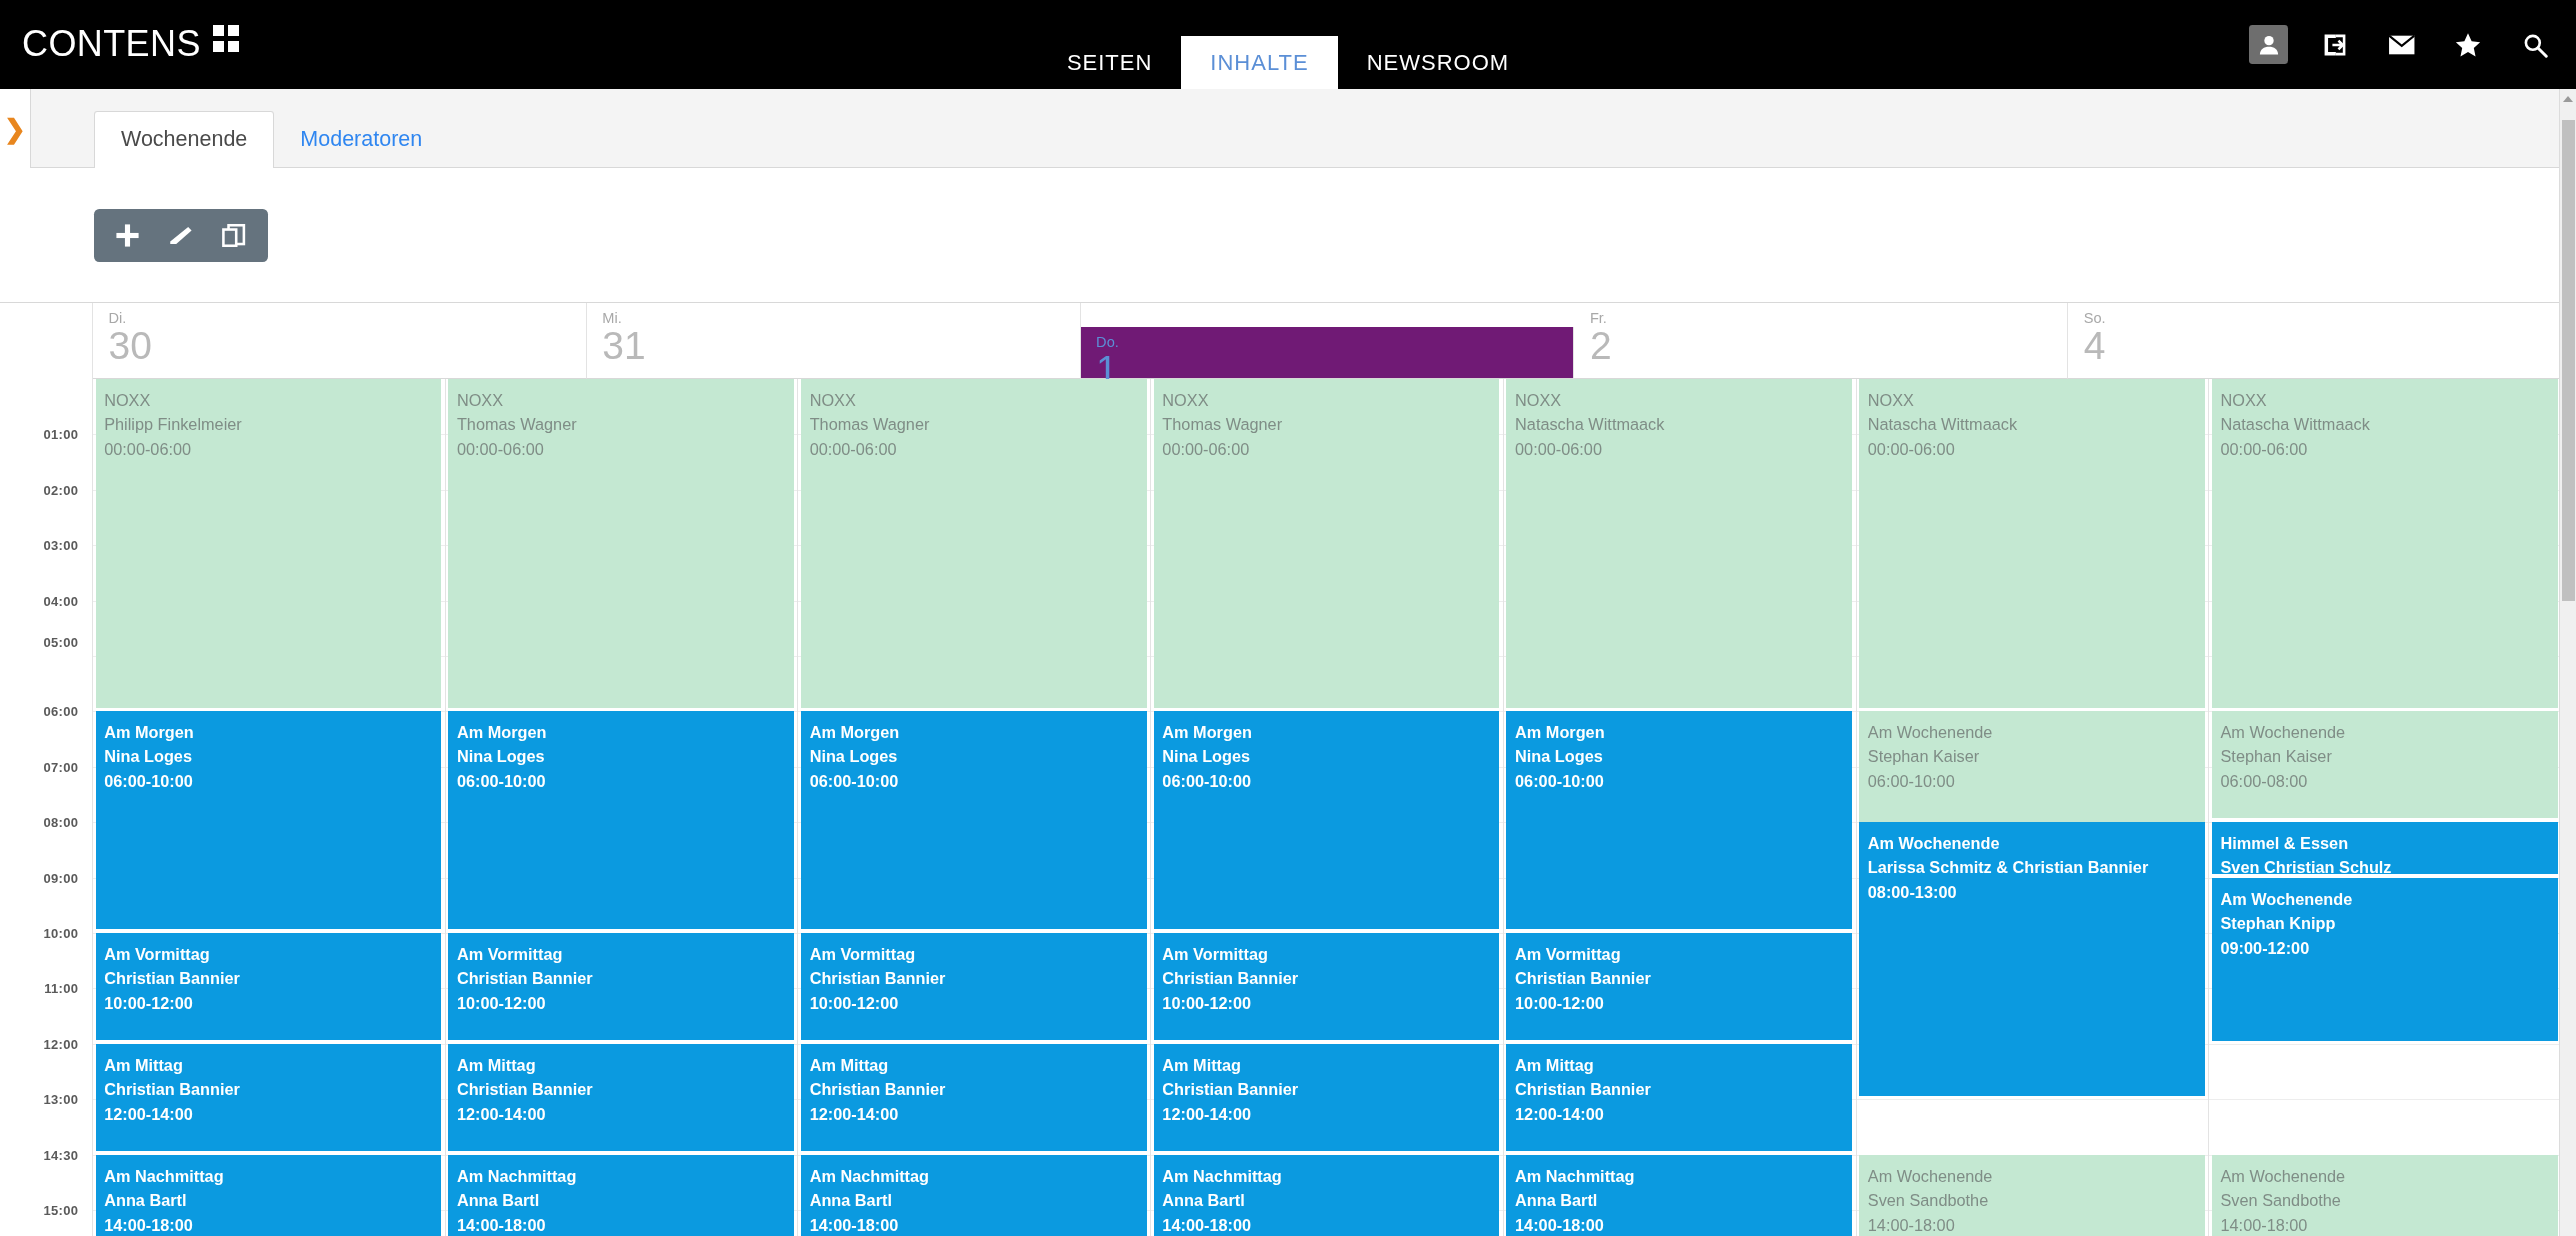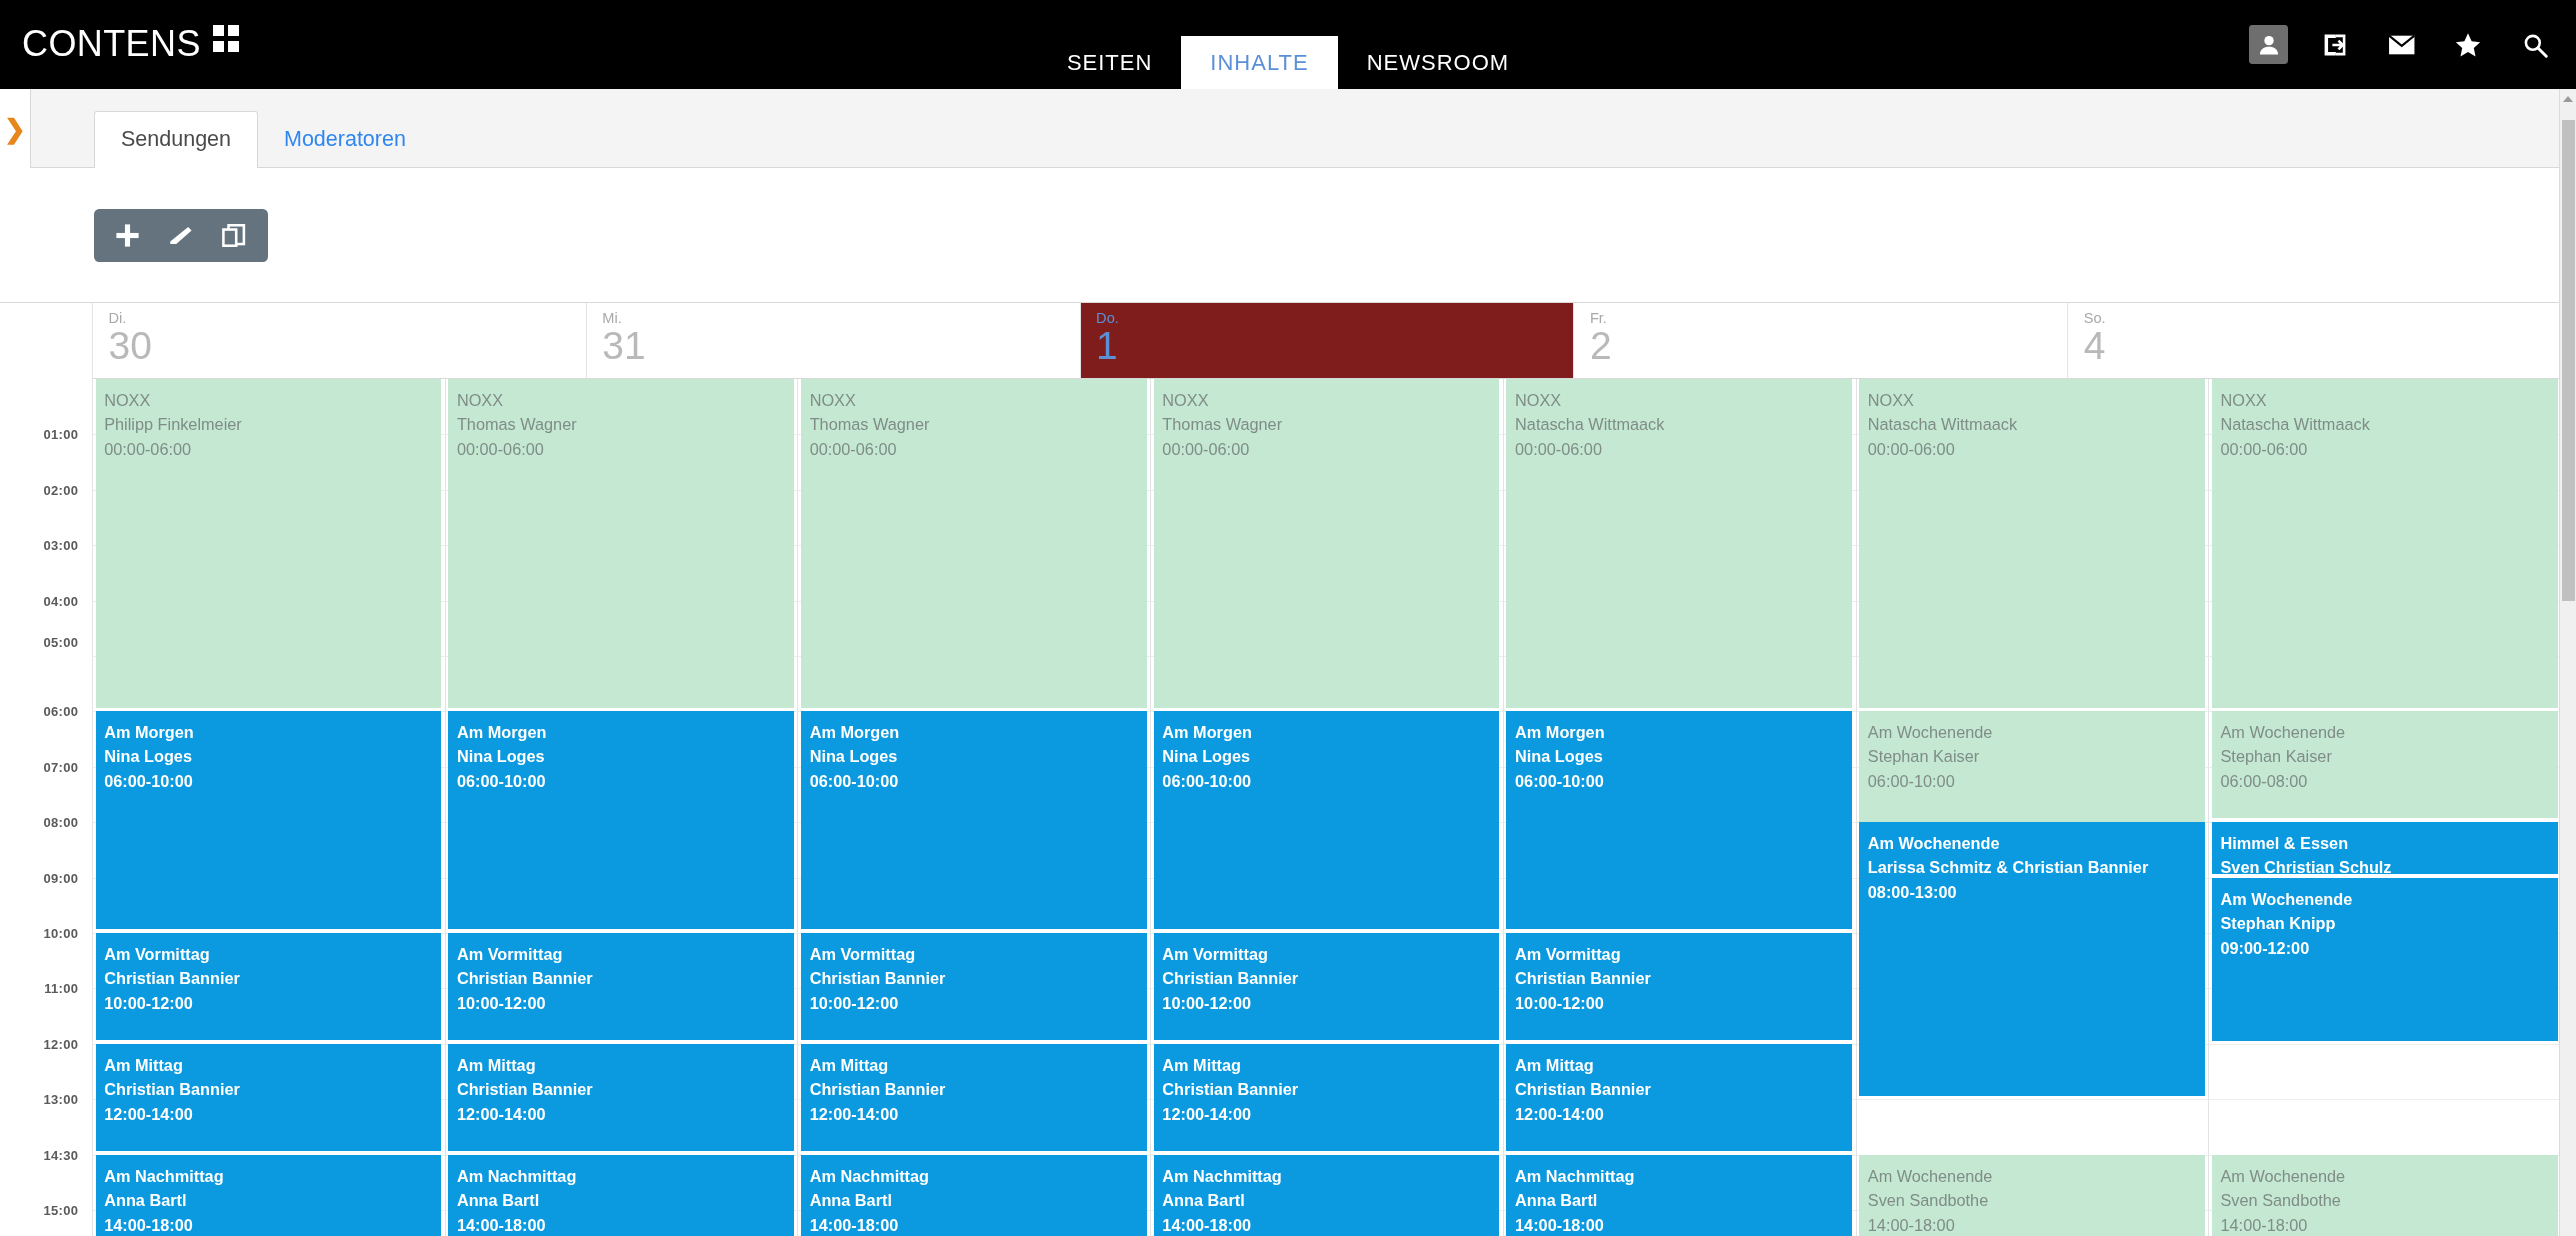--- a/index.html
+++ b/index.html
@@ -111,21 +111,21 @@
   .calendar {
     position: absolute; left: 0; top: 302px; width: 2562px; height: 934px;
     background: #ffffff; border-top: 0.9px solid #d8d8d8; overflow: hidden;
   }
   .cal-head { position: relative; height: 76px; display: flex; }
   .gutter-head { width: 93px; flex: 0 0 93px; border-right: 0.9px solid #e3e3e3; background: #ffffff; }
   .dayhead {
     flex: 1 1 0; border-right: 0.9px solid #e3e3e3; border-bottom: 0.9px solid #d8d8d8;
     padding: 6.9px 0 0 15.5px; background: #ffffff;
   }
-  .dayhead.today { background: #7f1d1d; }
+  .dayhead.today { background: #701a75; margin-top: 24px; }
   .dh-dow { font-size: 14.6px; color: #a8a8a8; line-height: 1.1; }
   .dayhead.today .dh-dow { color: #5b8fd6; }
   .dh-num { font-size: 39px; color: #b9b9b9; line-height: 1.05; font-weight: 300; }
   .dayhead.today .dh-num { color: #5b8fd6; }
 
   .cal-body { position: relative; height: 859px; display: flex; }
   .gutter {
     width: 93px; flex: 0 0 93px; position: relative;
     border-right: 0.9px solid #e3e3e3; background: #ffffff;
   }
@@ -220,21 +220,21 @@
         <path d="M18.5 18.5L28 28" stroke="#fff" stroke-width="3.4" stroke-linecap="round"></path>
       </svg>
     </div>
   </div>
 
 <div class="subtabstrip">
   <div class="left-rail">
     <span class="rail-chev">❯</span>
   </div>
   <div class="subtabs" id="sub-tabs">
-      <div class="subtab active">Sendungen</div>
+      <div class="subtab active">Wochenende</div>
       <div class="subtab">Moderatoren</div>
     </div>
 </div>
 
 <div class="toolbar">
   <div class="btn-group">
     <div class="tool-btn">
       <svg width="29" height="29" viewBox="0 0 34 34">
         <rect x="14" y="4" width="6" height="26" fill="#fff"></rect>
         <rect x="4" y="14" width="26" height="6" fill="#fff"></rect>

